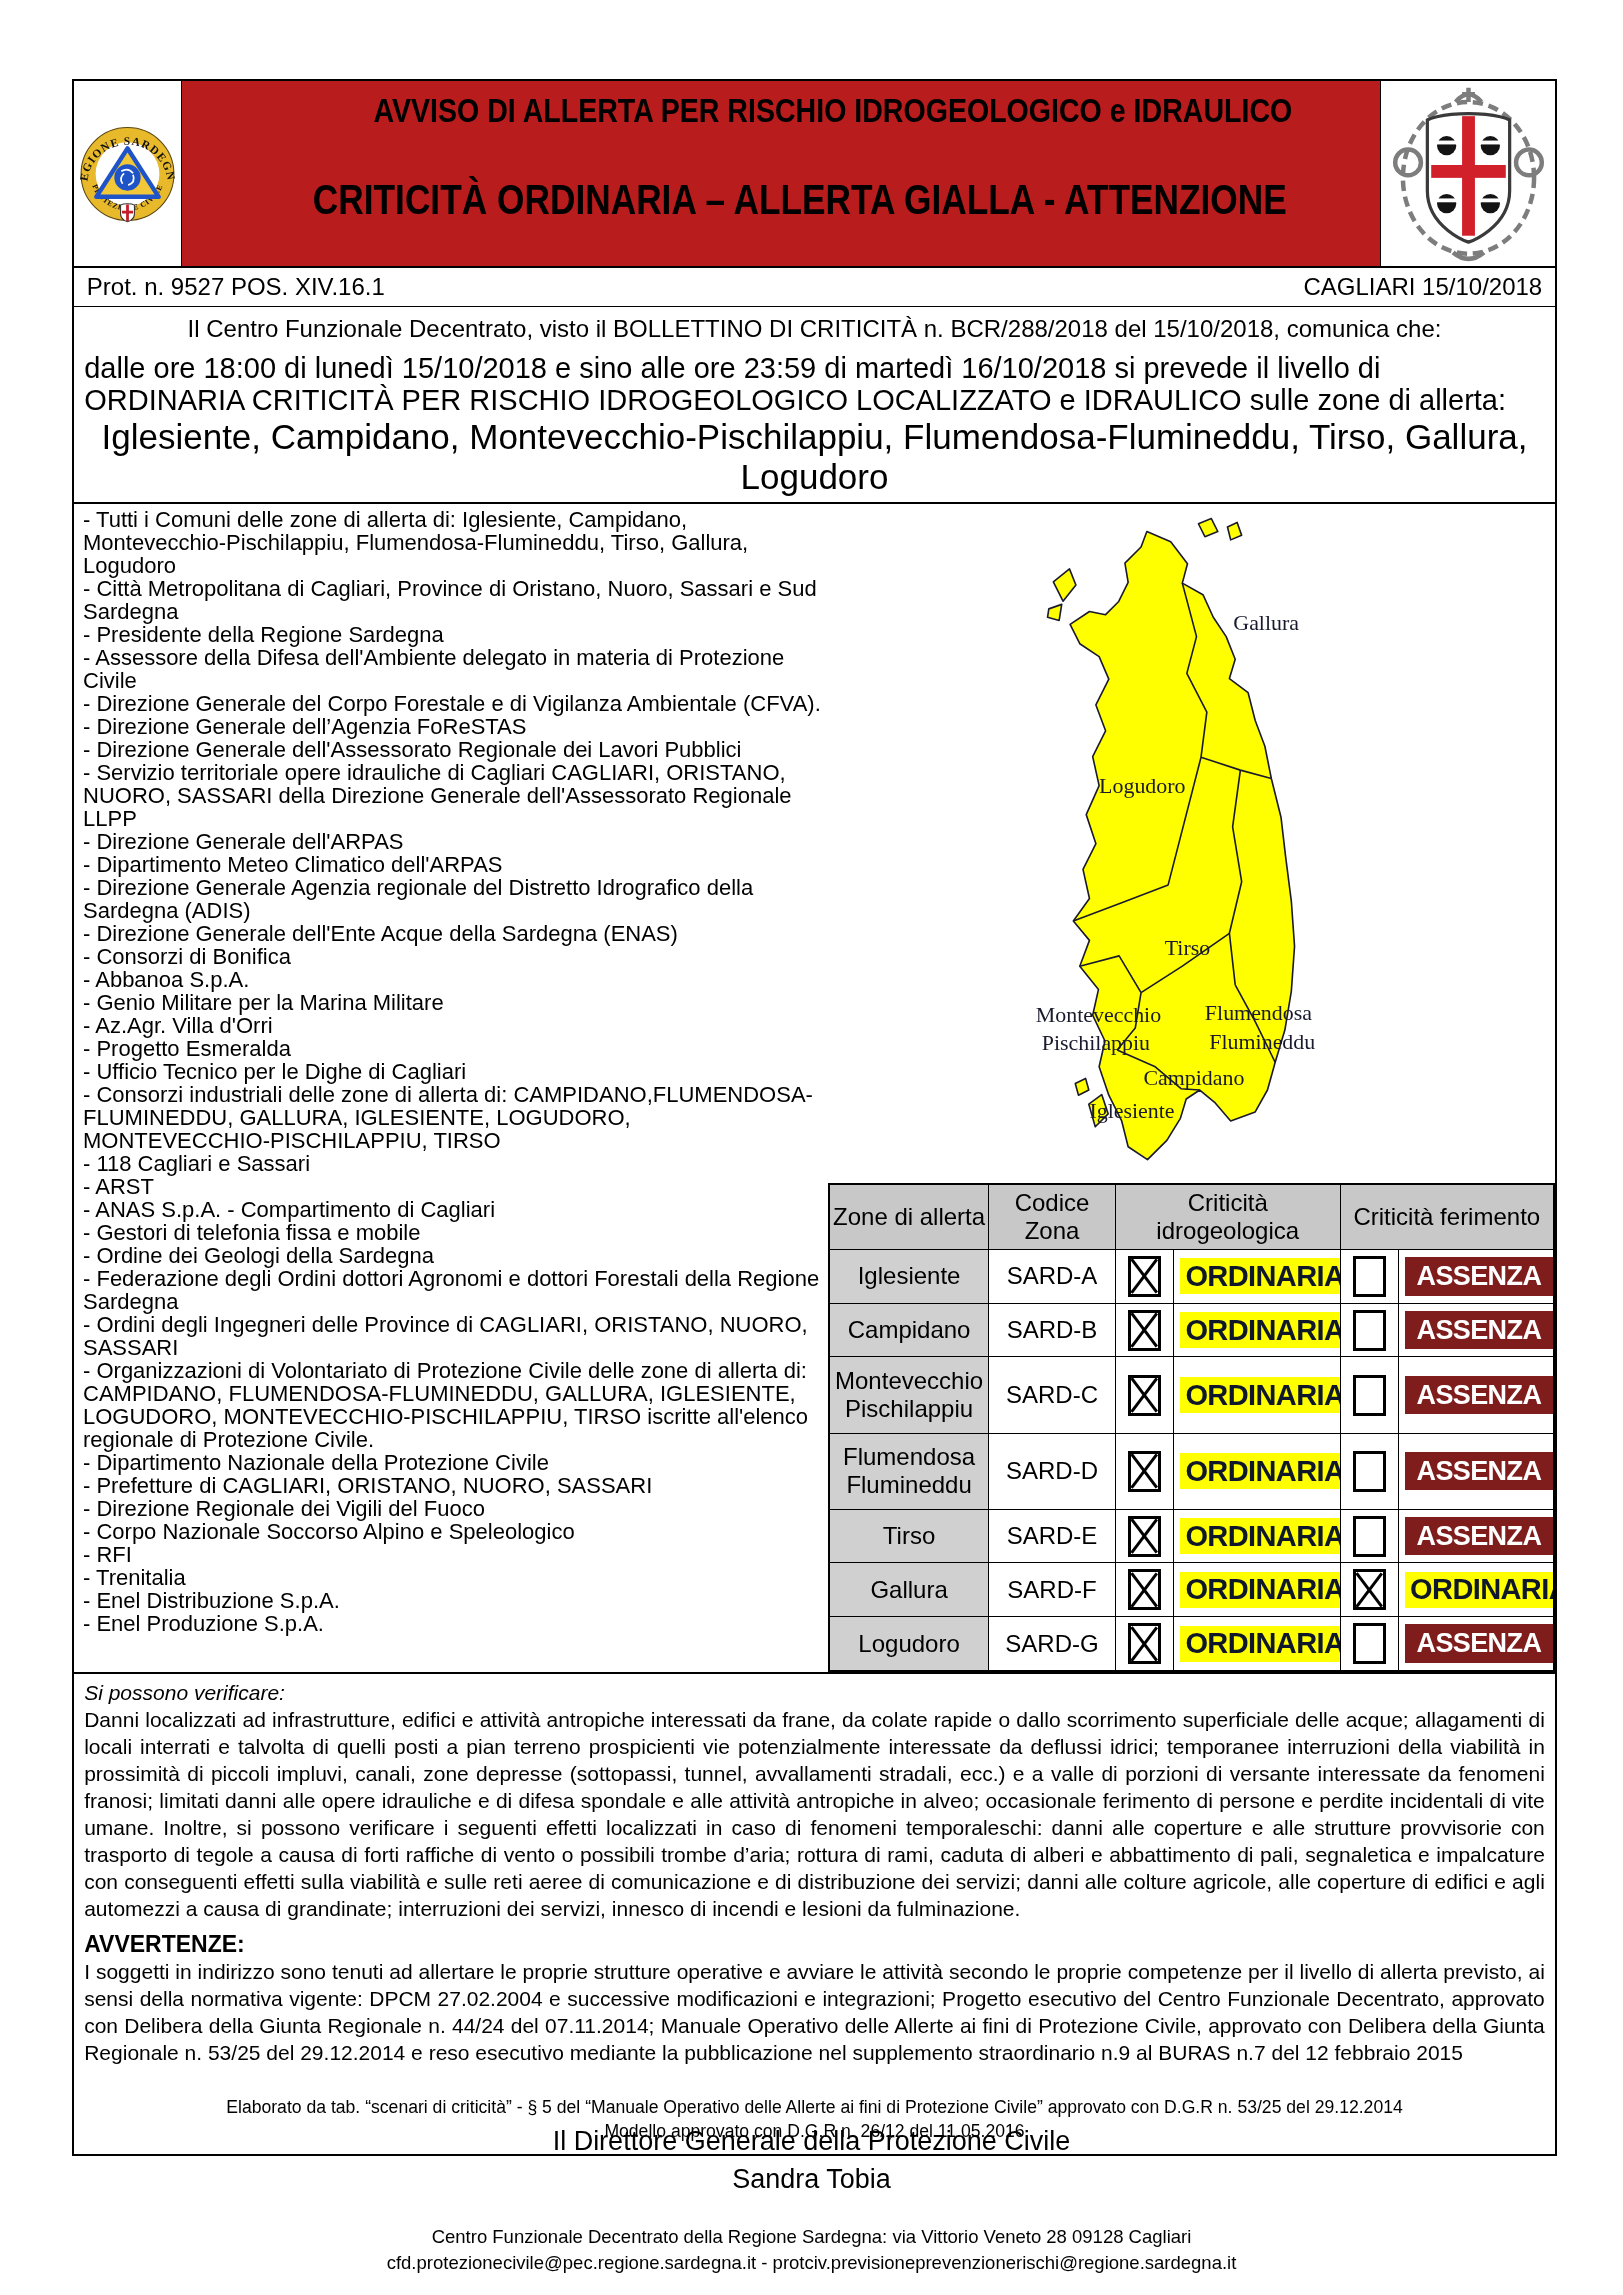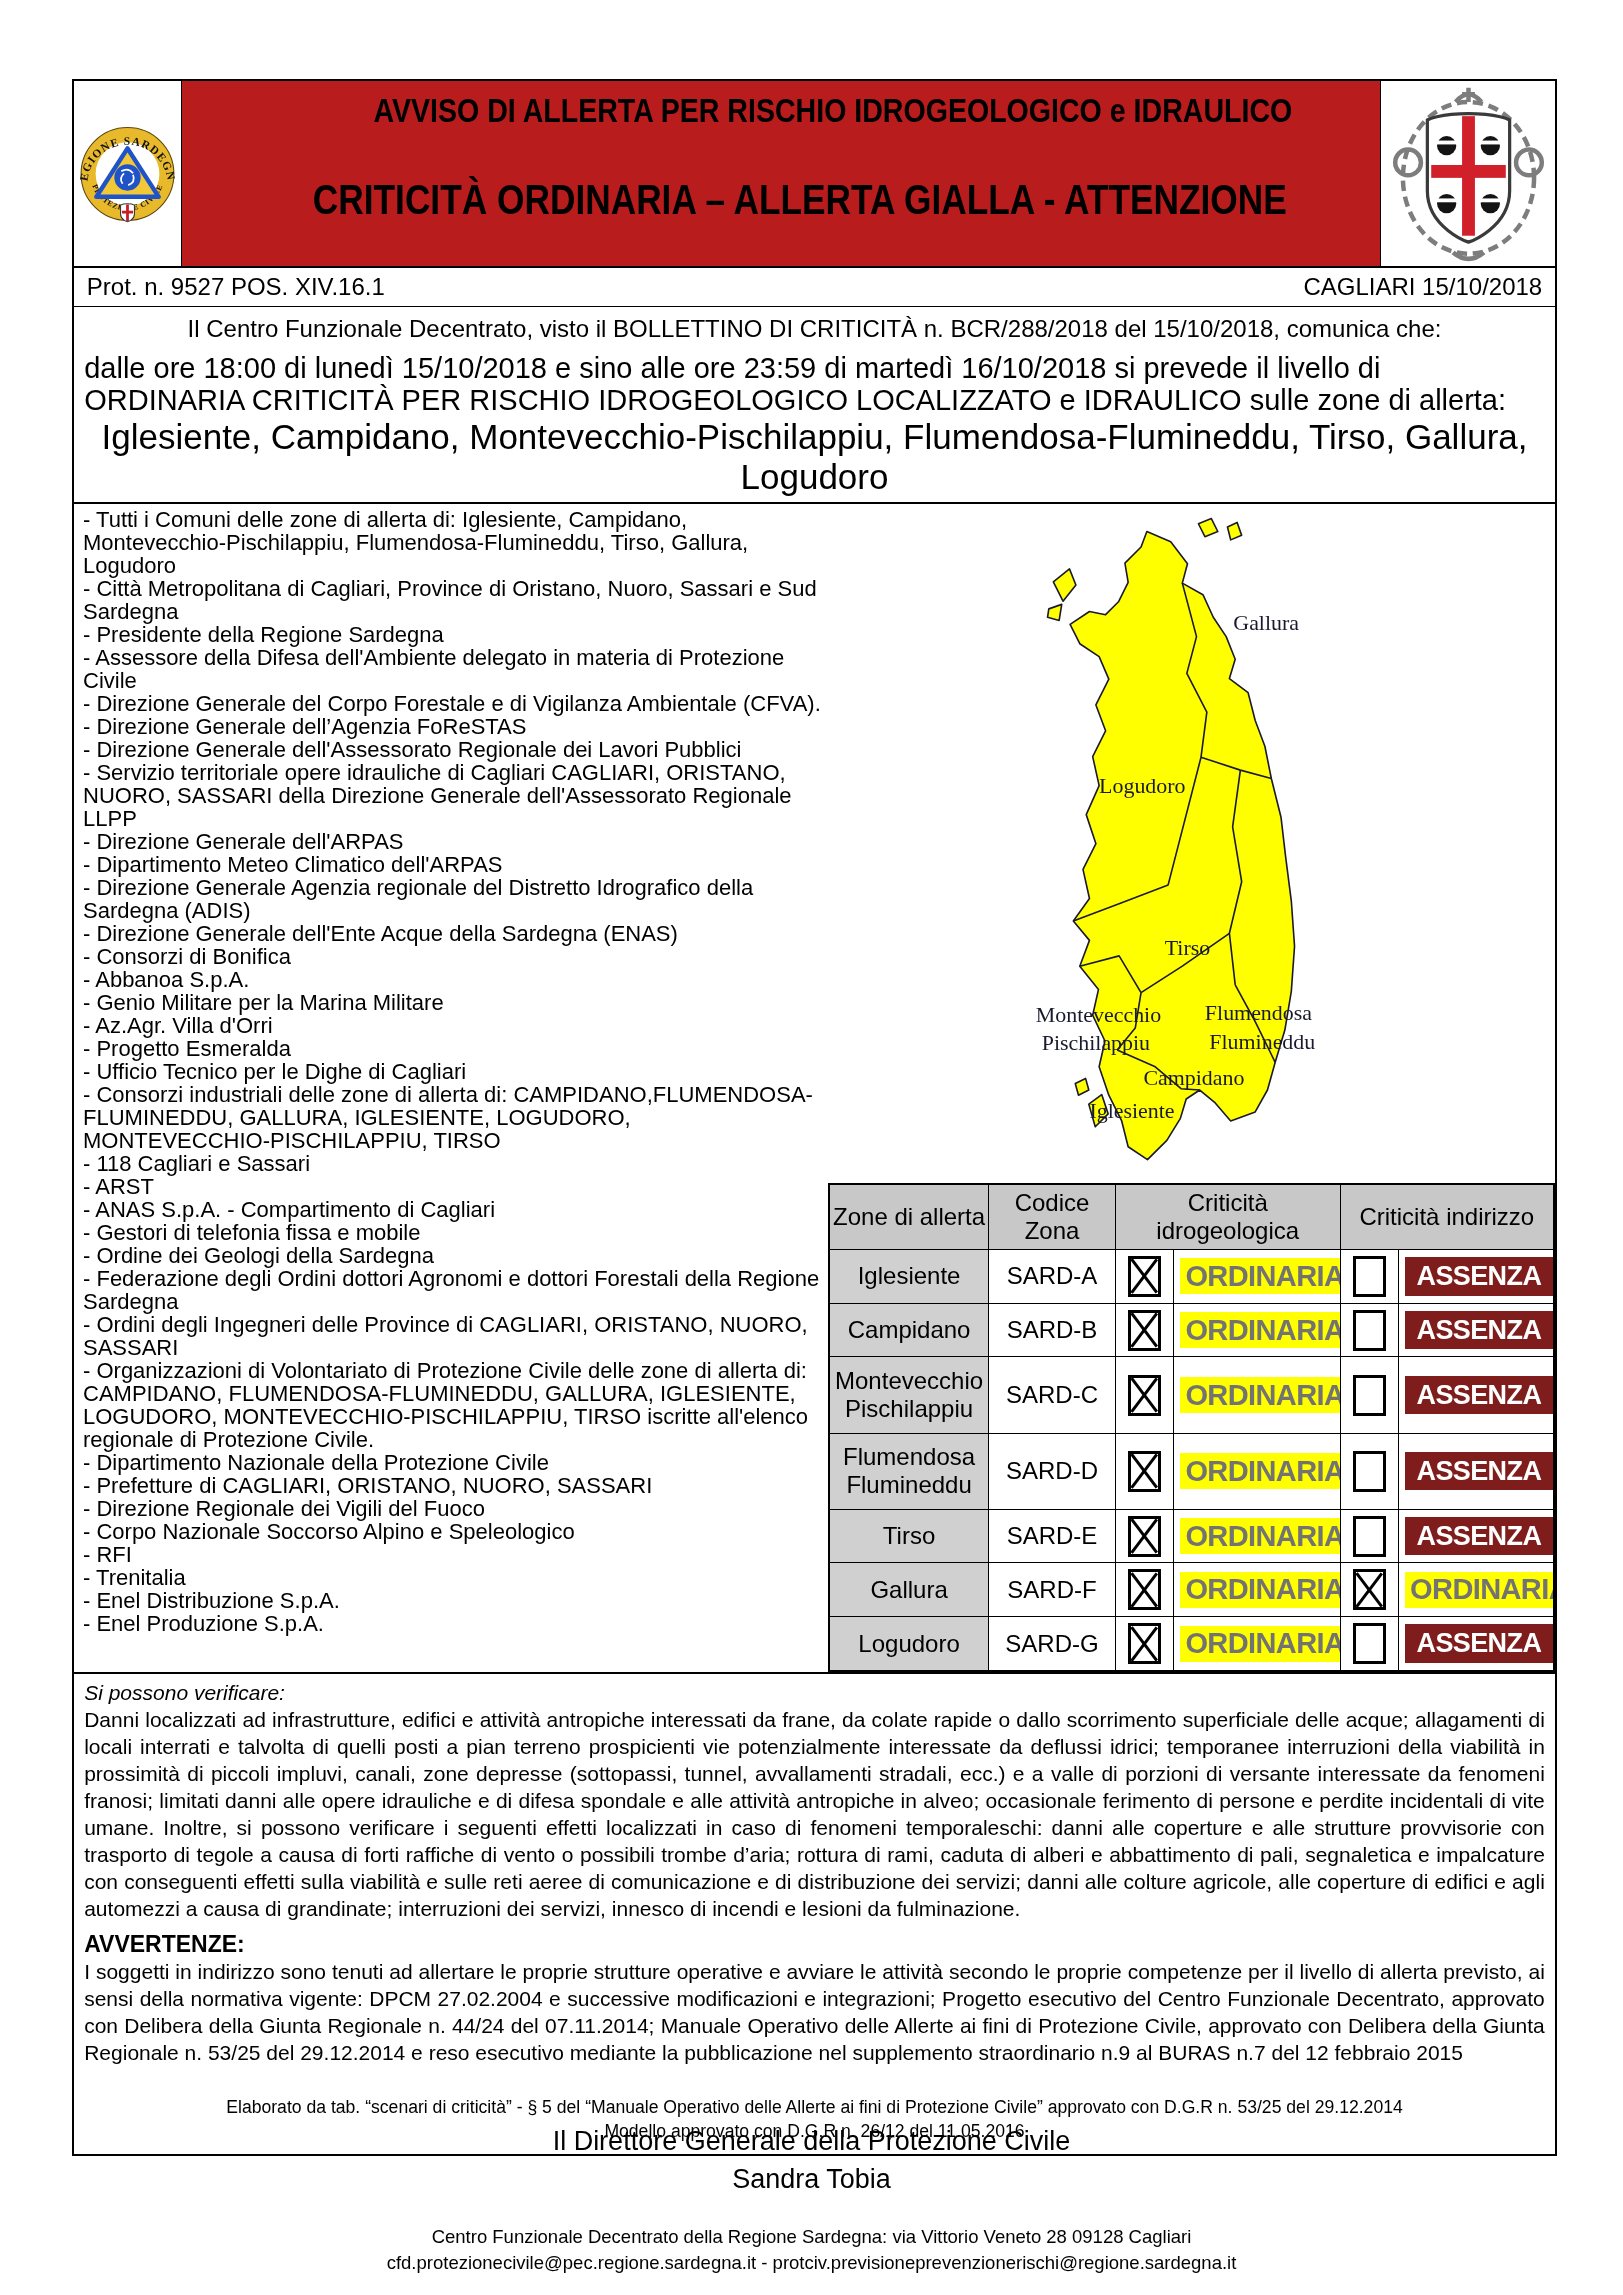--- a/index.html
+++ b/index.html
@@ -38,21 +38,21 @@
   td.code{text-align:center;font-size:24px;margin-top:8px;}
   td.cell-chk{text-align:center;}
   td.cell-lbl{text-align:left;padding-left:6.4px;}
   .cb{display:inline-block;width:27px;height:35px;border:3.2px solid #000;position:relative;
       background:#fff;vertical-align:middle;}
   .cb.checked::before,.cb.checked::after{content:"";position:absolute;left:50%;top:50%;
       width:2.6px;height:42px;background:#000;}
   .cb.checked::before{transform:translate(-50%,-50%) rotate(37deg);}
   .cb.checked::after{transform:translate(-50%,-50%) rotate(-37deg);}
   .lbl{display:inline-block;font-weight:bold;}
-  .lbl.yellow{background:#ffff00;color:#737373;font-size:29px;padding:1.3px 5.1px;letter-spacing:-0.6px;}
+  .lbl.yellow{background:#ffff00;color:#0f172a;font-size:29px;padding:1.3px 5.1px;letter-spacing:-0.6px;}
   .lbl.green{background:#7f1d1d;color:#fff;font-size:27px;padding:3.8px 11.5px;letter-spacing:-0.6px;}
   
   .effects{padding:5.1px 10.2px 0 10.2px;font-size:21px;line-height:27px;text-align:justify;}
   .eff-lead{font-style:italic;text-align:left;}
   .avv-head{font-weight:bold;font-size:23px;padding:9px 10.2px 0 10.2px;}
   .avv-body{padding:0 10.2px;font-size:21px;line-height:27px;text-align:justify;}
   .footnotes{padding:29px 25.6px 10.2px 25.6px;text-align:center;font-size:17.6px;line-height:24px;}
   
   .sig{position:absolute;left:0;width:100%;top:2122px;text-align:center;font-size:27px;line-height:38px;}
   .pfoot{position:absolute;left:0;width:100%;top:2224px;text-align:center;font-size:18.5px;line-height:25.6px;}
@@ -215,21 +215,21 @@
             <col style="width:8%">
               <col style="width:23%">
             <col style="width:8%">
               <col style="width:21.5%">
           </colgroup>
           <thead>
             <tr>
               <th class="h">Zone di allerta</th>
               <th class="h">Codice Zona</th>
               <th class="h" colspan="2">Criticità idrogeologica</th>
-              <th class="h" colspan="2">Criticità indirizzo</th>
+              <th class="h" colspan="2">Criticità ferimento</th>
             </tr>
           </thead>
           <tbody>
               <tr>
     <td class="zone">Iglesiente</td>
     <td class="code">SARD-A</td>
     <td class="cell-chk"><span class="cb checked"></span></td>
     <td class="cell-lbl"><span class="lbl yellow">ORDINARIA</span></td>
     <td class="cell-chk"><span class="cb"></span></td>
     <td class="cell-lbl"><span class="lbl green">ASSENZA</span></td>

